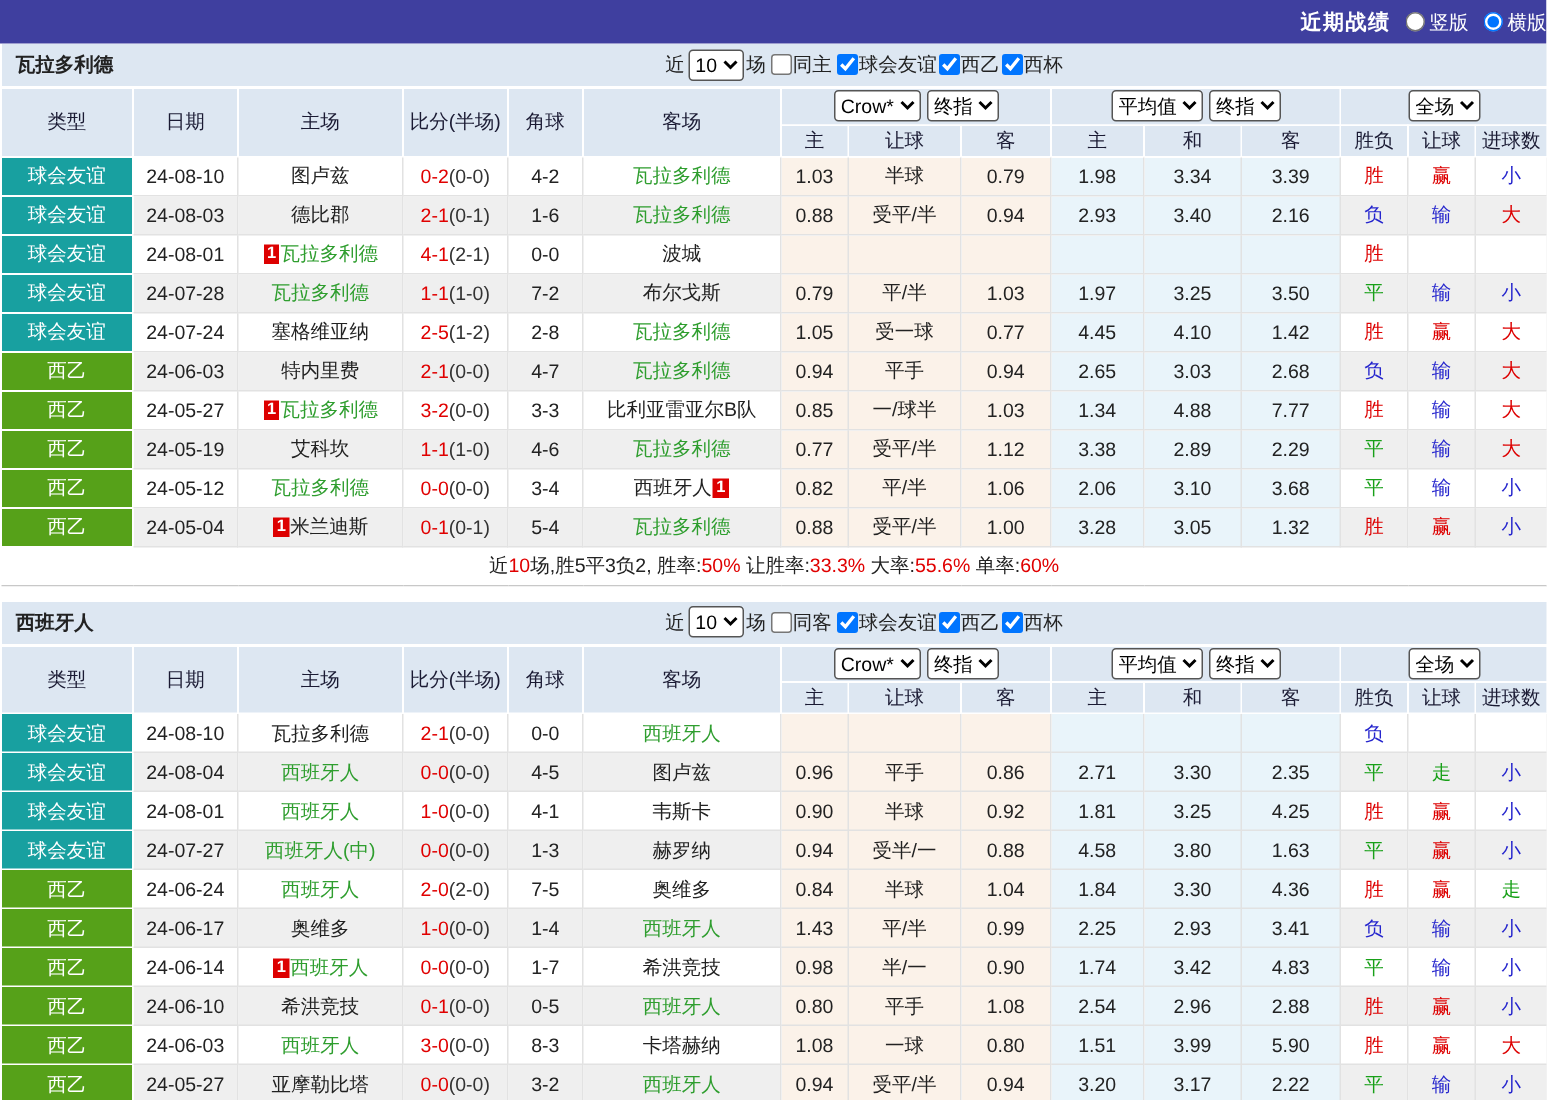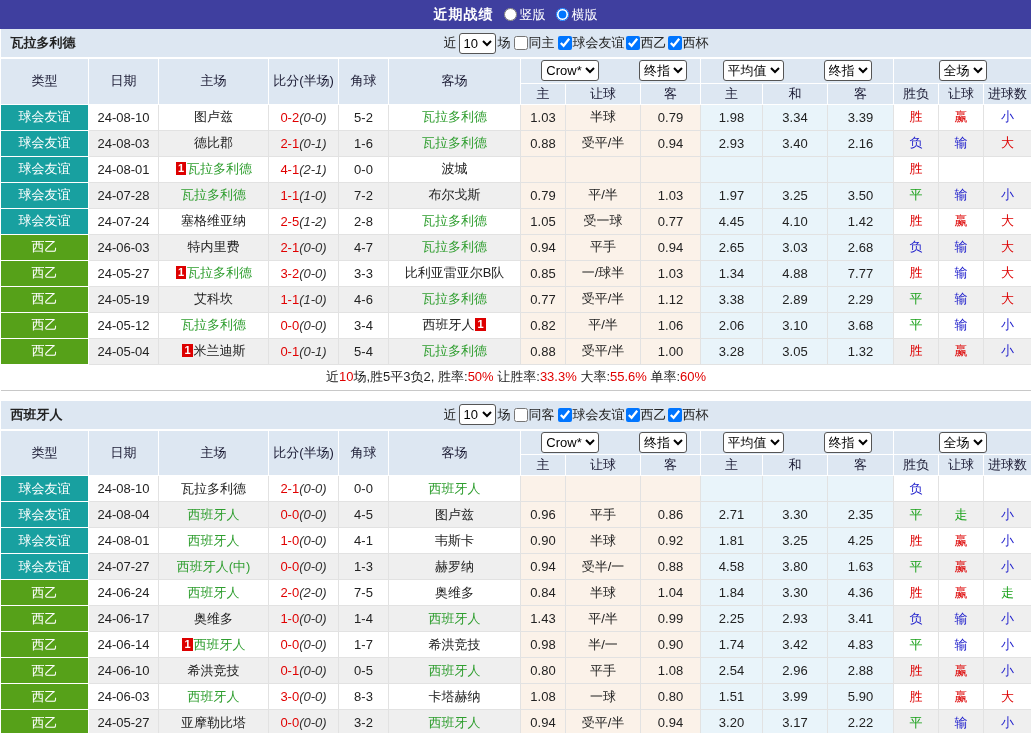--- a/index.html
+++ b/index.html
@@ -11,46 +11,46 @@
     --score-red:#e00000;
     --c-red:#dd0000;
     --c-green:#18a018;
     --c-blue:#2525cd;
     --odds-bg:#fbf2e9;
     --avg-bg:#e9f4fa;
     --row-alt:#efefef;
   }
   *{box-sizing:border-box;}
   body{margin:0;width:1031px;background:#fff;font-family:"Liberation Sans",sans-serif;color:#222;}
-  .topbar{height:29px;background:var(--topbar-bg);display:flex;align-items:center;justify-content:center;gap:10px;color:#fff;}
+  .topbar{height:29px;background:var(--topbar-bg);display:flex;align-items:center;justify-content:flex-end;gap:10px;color:#fff;}
   .topbar .title{font-weight:bold;font-size:14px;letter-spacing:1px;}
   .topbar label{display:inline-flex;align-items:center;gap:3px;font-size:13px;cursor:pointer;}
   .topbar input{margin:0;}
   table{border-collapse:collapse;table-layout:fixed;width:1031px;font-size:13px;}
   td,th{padding:0;overflow:hidden;white-space:nowrap;}
   .filter-cell{background:var(--header-bg);height:29px;position:relative;text-align:center;border-bottom:2px solid #fff;}
   .team-name{position:absolute;left:10px;top:50%;transform:translateY(-50%);font-weight:bold;font-size:13px;color:#222;}
   .filter-controls{display:inline-flex;align-items:center;gap:2px;font-size:13px;padding-left:120px;}
   .filter-controls label{display:inline-flex;align-items:center;cursor:pointer;}
   .filter-controls input{margin:0 1px;width:14px;height:14px;}
   select{font-size:13px;height:21px;background:#fff;border:1px solid #555;border-radius:3px;font-family:"Liberation Sans",sans-serif;}
   thead th{background:var(--header-bg);font-weight:normal;border:1px solid #fff;color:#1a1a33;}
   tr.hdr-top th{height:25px;}
   tr.hdr-bot th{height:21px;}
-  th.grp select{margin:0 20px;text-align:center;}
+  th.grp select{margin:0 2px;}
   tbody td{height:26px;text-align:center;border:1px solid #e2e2e2;}
   tbody tr:nth-child(even) td{background:var(--row-alt);}
   tbody td.type{color:#fff;border-color:#fff;}
   tbody td.type.friendly{background:var(--teal) !important;}
   tbody td.type.league{background:var(--green) !important;}
   tbody td.odds{background:var(--odds-bg) !important;}
   tbody td.avg{background:var(--avg-bg) !important;}
   .green-team{color:var(--team-green);}
   .score-main{color:var(--score-red);}
-  .score-half{color:#333;font-style:italic;}
+  .score-half{color:#333;}
   .c-red{color:var(--c-red);}
   .c-green{color:var(--c-green);}
   .c-blue{color:var(--c-blue);}
   .badge{display:inline-block;background:#dd0000;color:#fff;font-size:11px;font-weight:bold;line-height:13px;padding:0 2px;margin:0 1px;vertical-align:1px;}
   .summary-cell{height:26px;text-align:center;background:#fff;border-top:1px solid #c8c8c8;border-bottom:1px solid #c8c8c8;font-size:13px;}
   .s-red{color:var(--score-red);}
   .table-gap{height:10px;background:#fff;}
 </style>
 </head>
 <body>
@@ -142,21 +142,21 @@
       <th>让球</th>
       <th>进球数</th>
     </tr>
   </thead>
   <tbody>
       <tr>
         <td class="type friendly">球会友谊</td>
         <td>24-08-10</td>
         <td><span>图卢兹</span></td>
         <td><span class="score-main">0-2</span><span class="score-half">(0-0)</span></td>
-        <td>5-2</td>
+        <td>4-2</td>
         <td><span class="green-team">瓦拉多利德</span></td>
         <td class="odds">1.03</td>
         <td class="odds">半球</td>
         <td class="odds">0.79</td>
         <td class="avg">1.98</td>
         <td class="avg">3.34</td>
         <td class="avg">3.39</td>
         <td class="c-red">胜</td>
         <td class="c-red">赢</td>
         <td class="c-blue">小</td>

